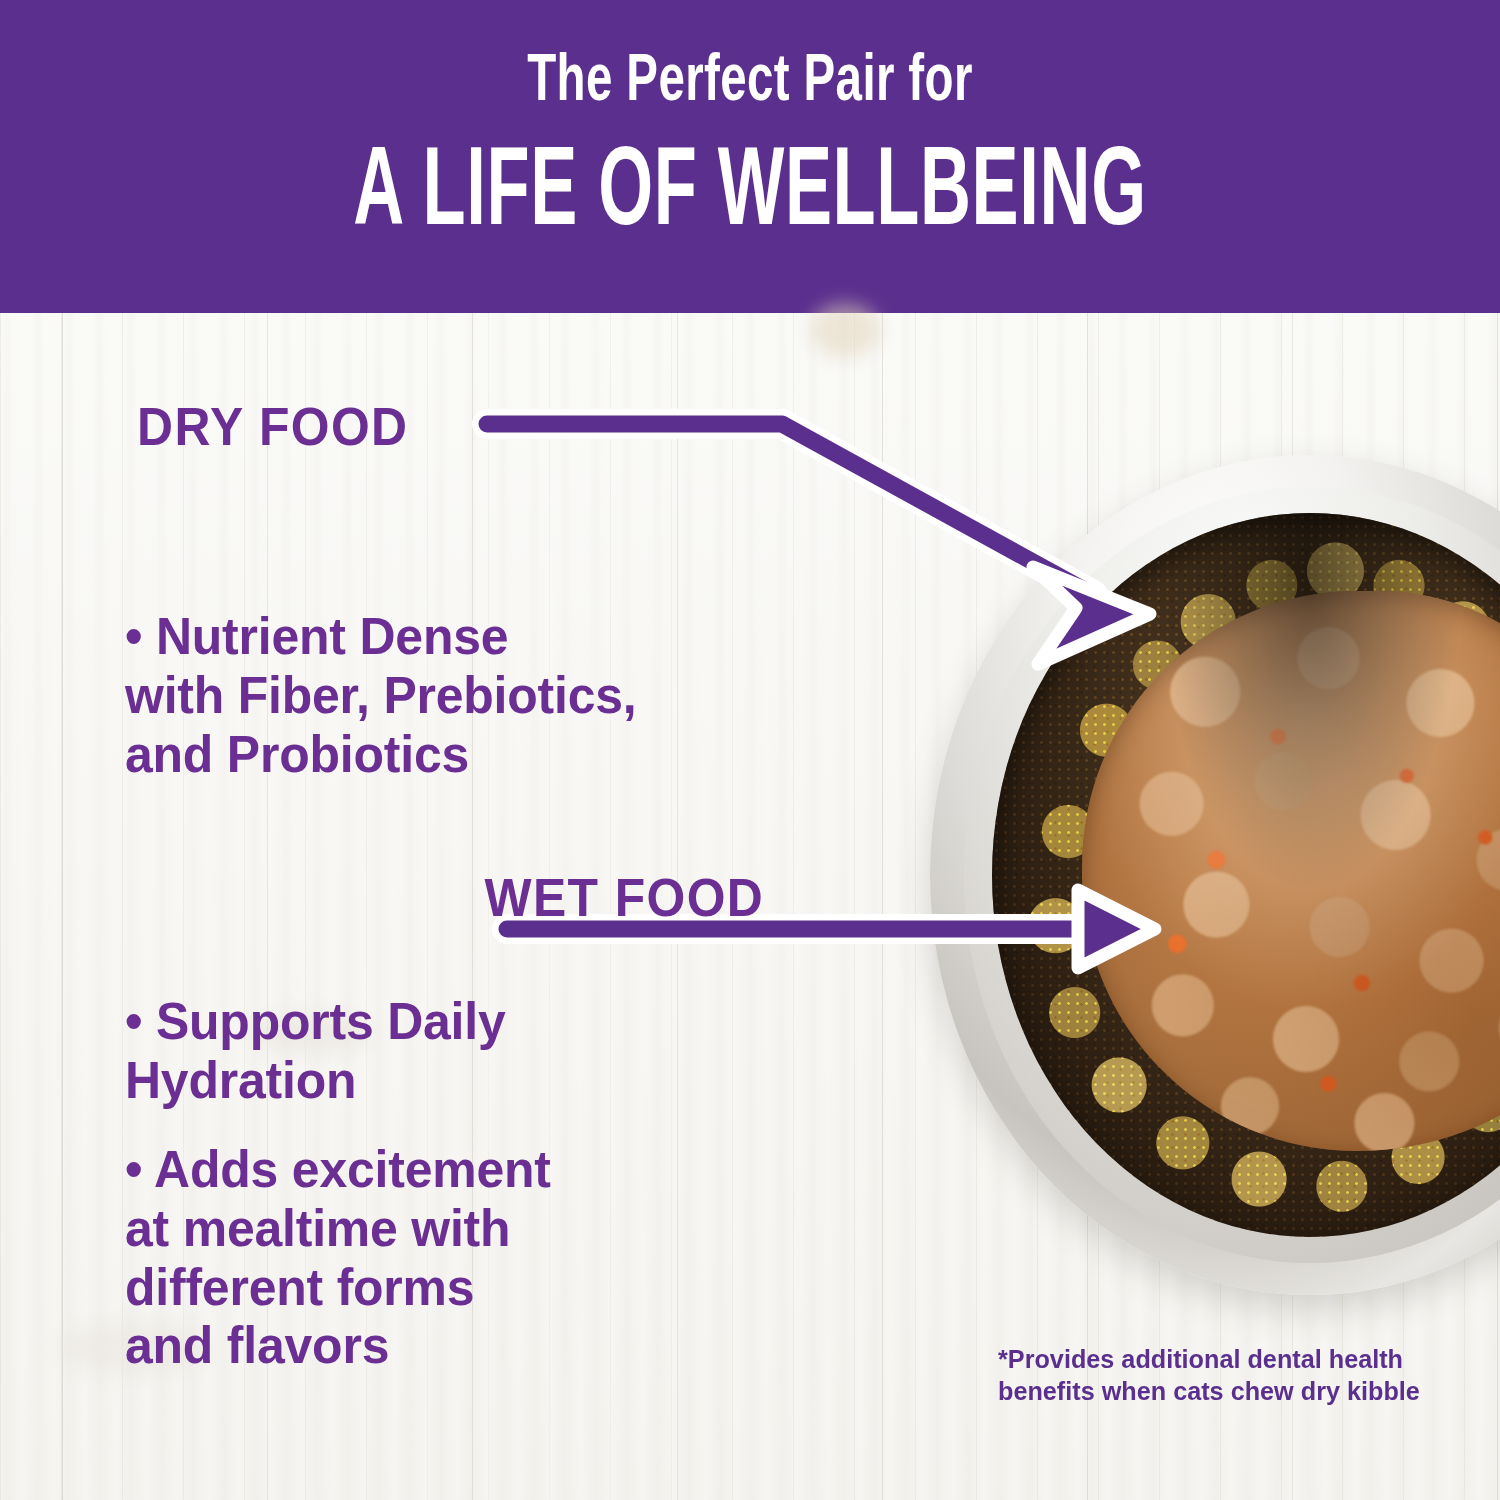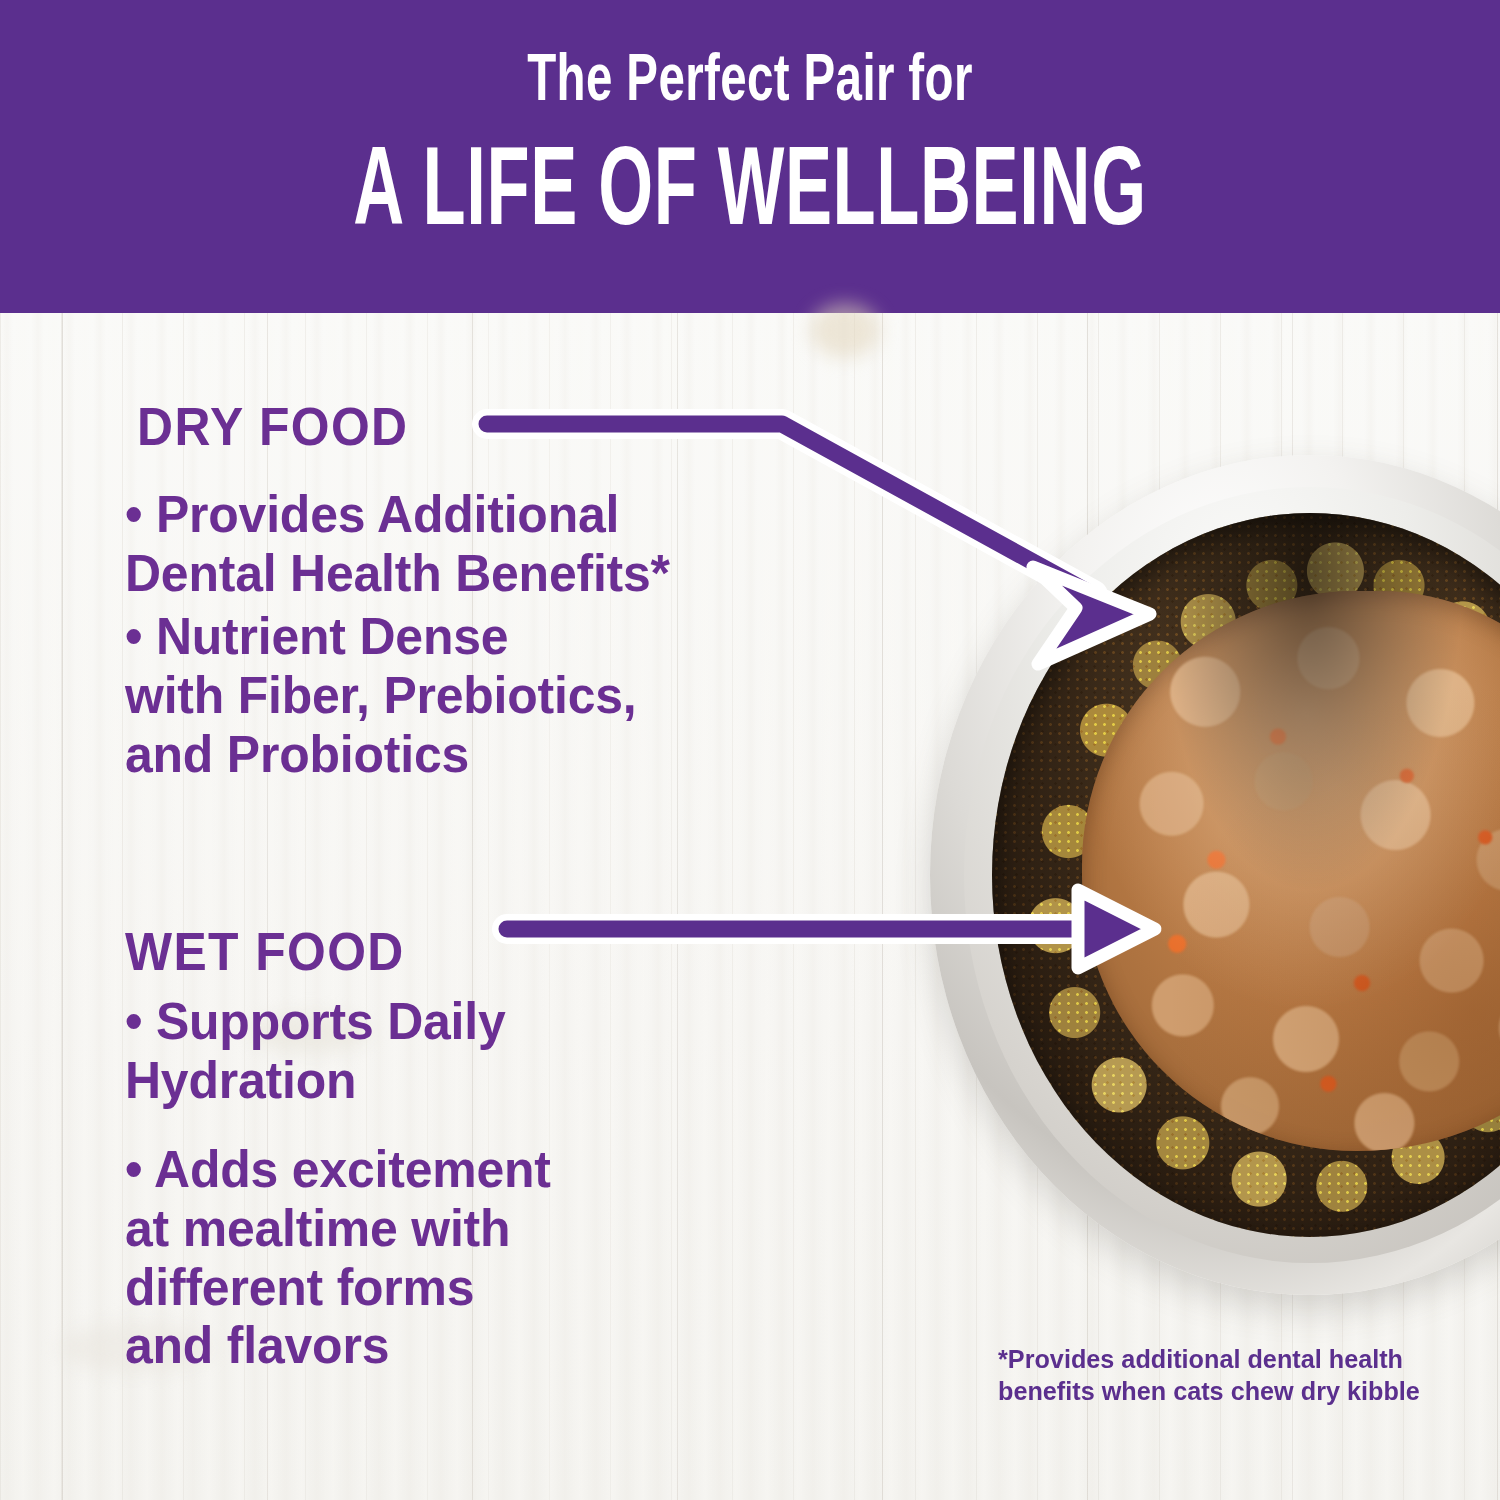--- a/index.html
+++ b/index.html
@@ -331,32 +331,28 @@
       <path d="M 507 929 L 1110 929" fill="none" stroke="#ffffff" stroke-width="30" stroke-linecap="round" stroke-linejoin="round"></path>
       <path d="M 507 929 L 1110 929" fill="none" stroke="#5b2f8e" stroke-width="17" stroke-linecap="round" stroke-linejoin="round"></path>
       <polygon points="1155,929 1078,890 1078,968" fill="#5b2f8e" stroke="#ffffff" stroke-width="13" stroke-linejoin="round"></polygon>
     </g>
   </svg>
 
   <div class="col" style="top:400px;margin-left:12px;">
     <div class="sec-head">DRY FOOD</div>
   </div>
 
-  <div class="col" style="top:485px;">
-    <div class="bullet">• Provides Additional</div>
-    <div class="bullet">Dental Health Benefits*</div>
-  </div>
 
   <div class="col" style="top:607px;">
     <div class="bullet">• Nutrient Dense</div>
     <div class="bullet">with Fiber, Prebiotics,</div>
     <div class="bullet">and Probiotics</div>
   </div>
 
-  <div class="col" style="top:925px;">
+  <div class="col" style="top:871px;text-align:right;">
     <div class="sec-head">WET FOOD</div>
   </div>
 
   <div class="col" style="top:992px;">
     <div class="bullet">• Supports Daily</div>
     <div class="bullet">Hydration</div>
   </div>
 
   <div class="col" style="top:1140px;">
     <div class="bullet">• Adds excitement</div>

